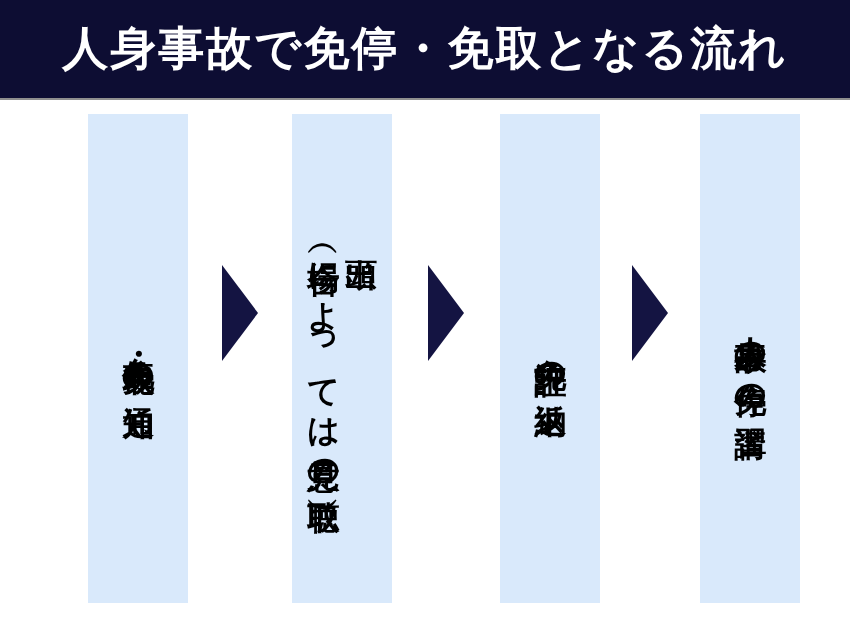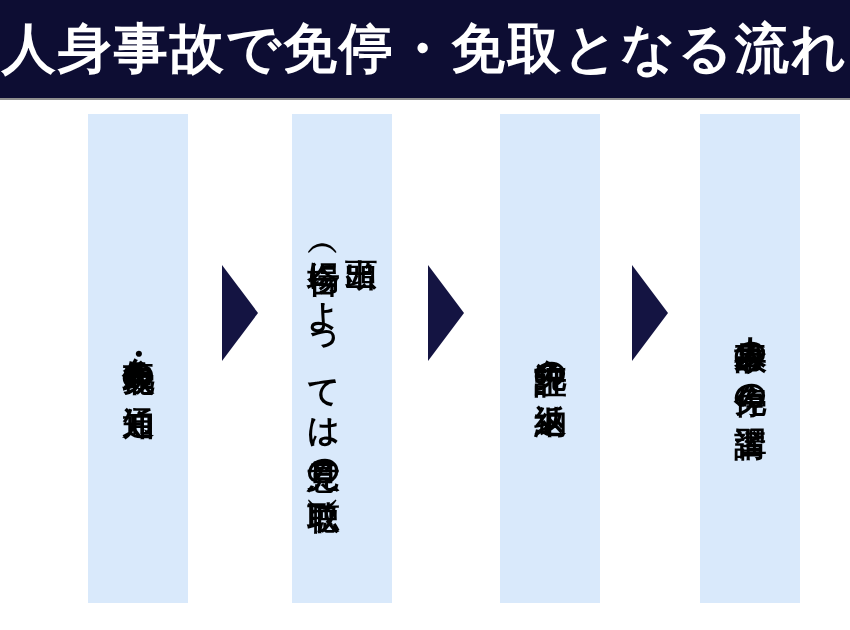--- a/index.html
+++ b/index.html
@@ -14,21 +14,21 @@
     position: absolute; top: 0; left: 0;
     width: 850px; height: 98px;
     background: #0d0d33;
     border-bottom: 2px solid #8f8f8f;
     display: flex; align-items: center; justify-content: center;
     box-sizing: content-box;
   }
   .header h1 {
     margin: 12px;
     color: #ffffff;
-    font-size: 54px;
+    font-size: 46px;
     font-weight: bold;
     letter-spacing: 2px;
     white-space: nowrap;
   }
   .flow {
     position: absolute; top: 114px; left: 0;
     width: 850px; height: 489px;
   }
   .col {
     position: absolute; top: 0;

